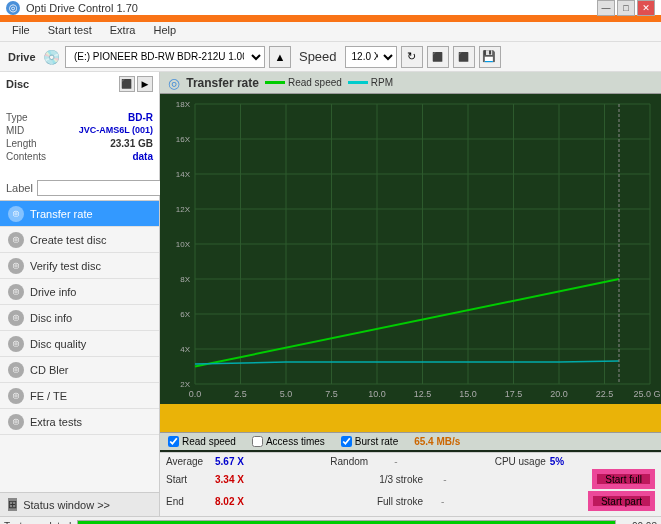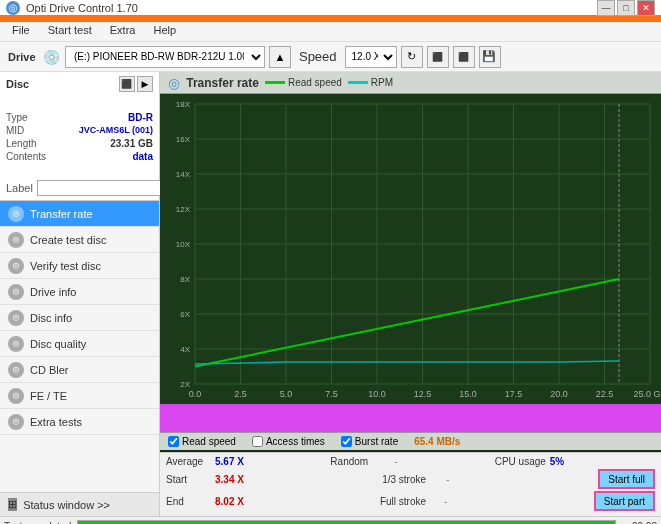--- a/index.html
+++ b/index.html
@@ -266,40 +266,39 @@
       width: 20px;
       height: 3px;
     }
     .legend-color.green { background: #00cc00; }
     .legend-color.cyan { background: #00cccc; }
 
     
     .chart-wrapper {
       flex: 1;
       position: relative;
-      background: #d946ef;
+      background: #eab308;
       overflow: hidden;
     }
     .chart-svg {
       position: absolute;
       top: 0; left: 0;
     }
 
     
     .info-rows {
       background: #f0f0f0;
       border-top: 1px solid #ccc;
       padding: 3px 6px;
     }
     .info-row {
       display: flex;
       align-items: center;
       margin-bottom: 2px;
       gap: 4px;
-      justify-content: flex-end;
     }
     .info-col {
       display: flex;
       align-items: center;
       flex: 1;
       gap: 4px;
     }
     .info-label {
       font-size: 10px;
       color: #333;
@@ -327,22 +326,22 @@
       color: #333;
     }
     .info-cpu-val {
       font-size: 10px;
       color: #0000cc;
       font-weight: bold;
     }
     .start-btn {
       height: 20px;
       padding: 0 8px;
-      background: #7dd3fc;
-      border: 2px solid #ec4899;
+      background: #be185d;
+      border: 5px solid #ec4899;
       font-size: 10px;
       cursor: pointer;
       margin-left: auto;
     }
 
     
     .checkboxes-row {
       display: flex;
       align-items: center;
       gap: 16px;

